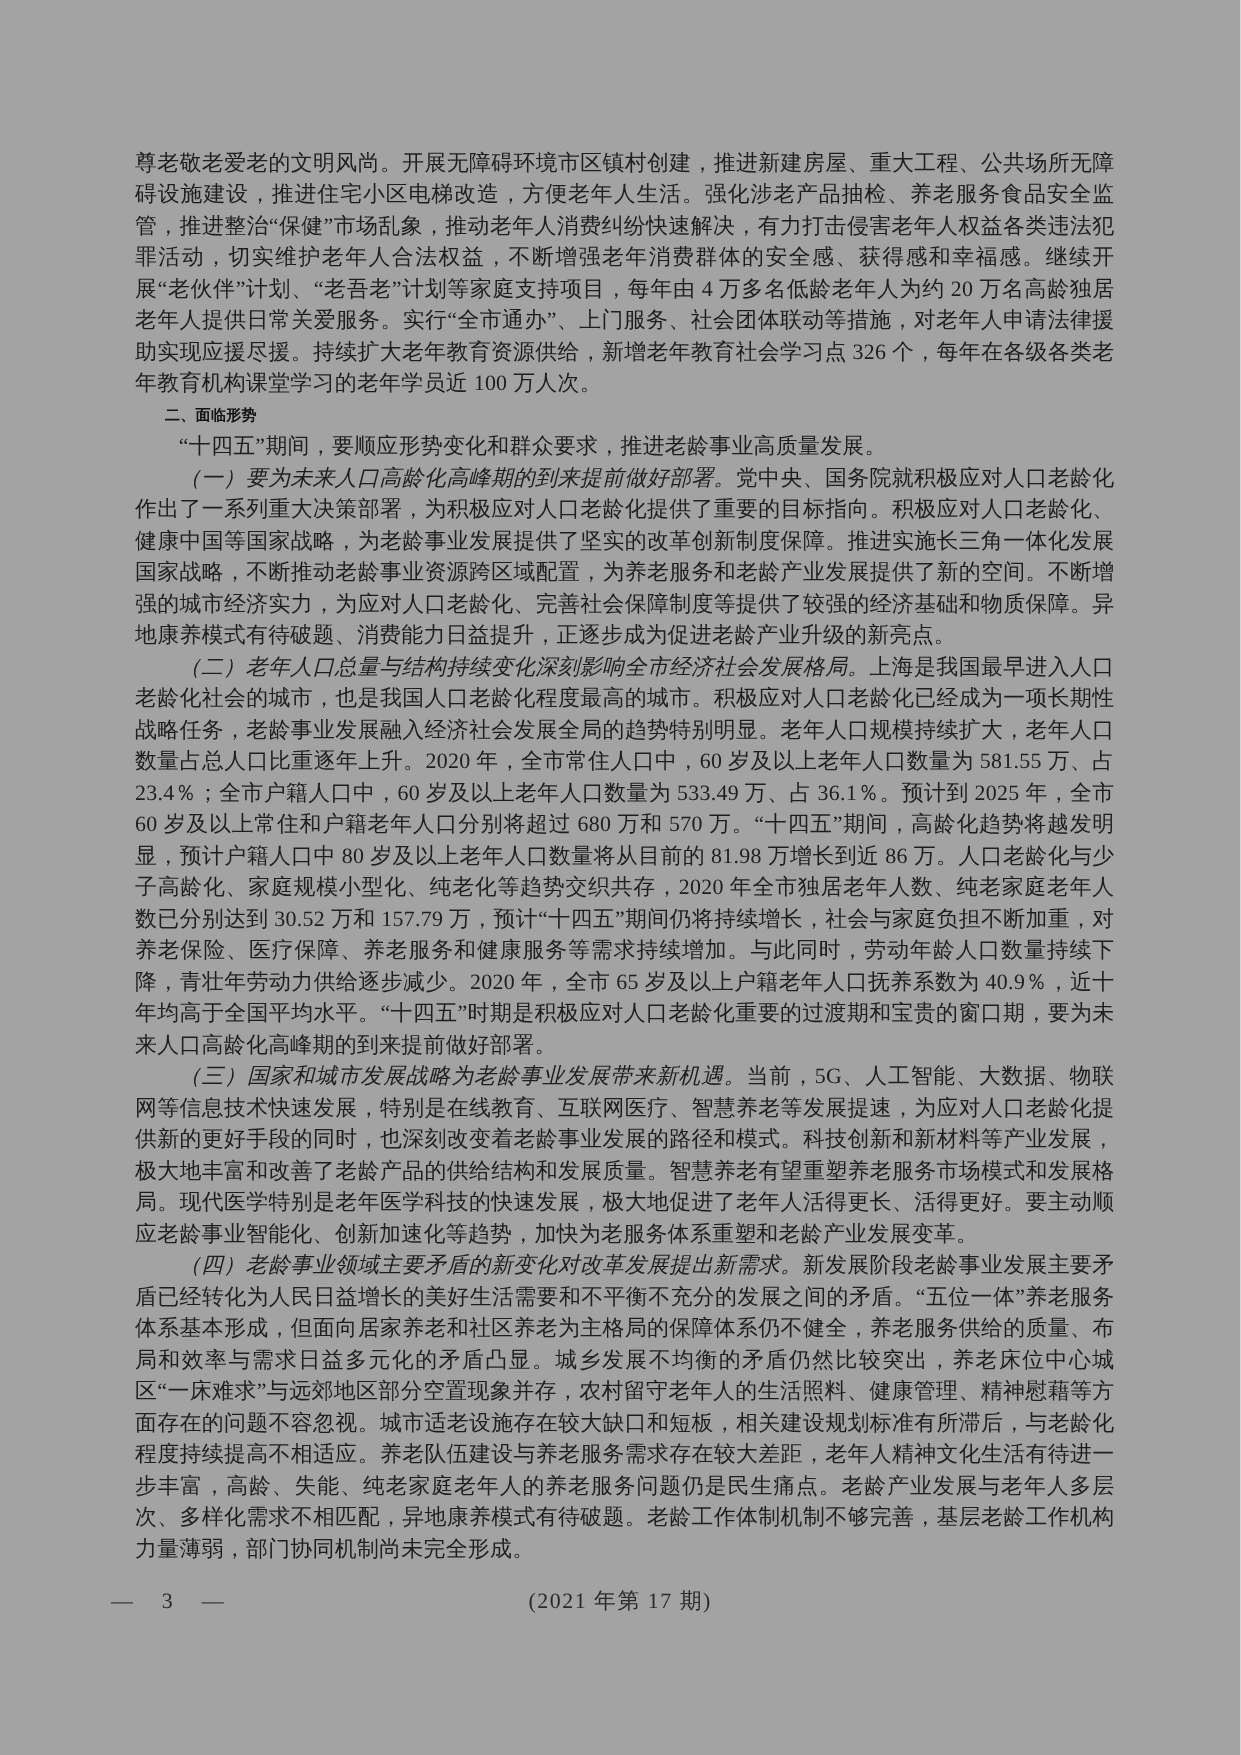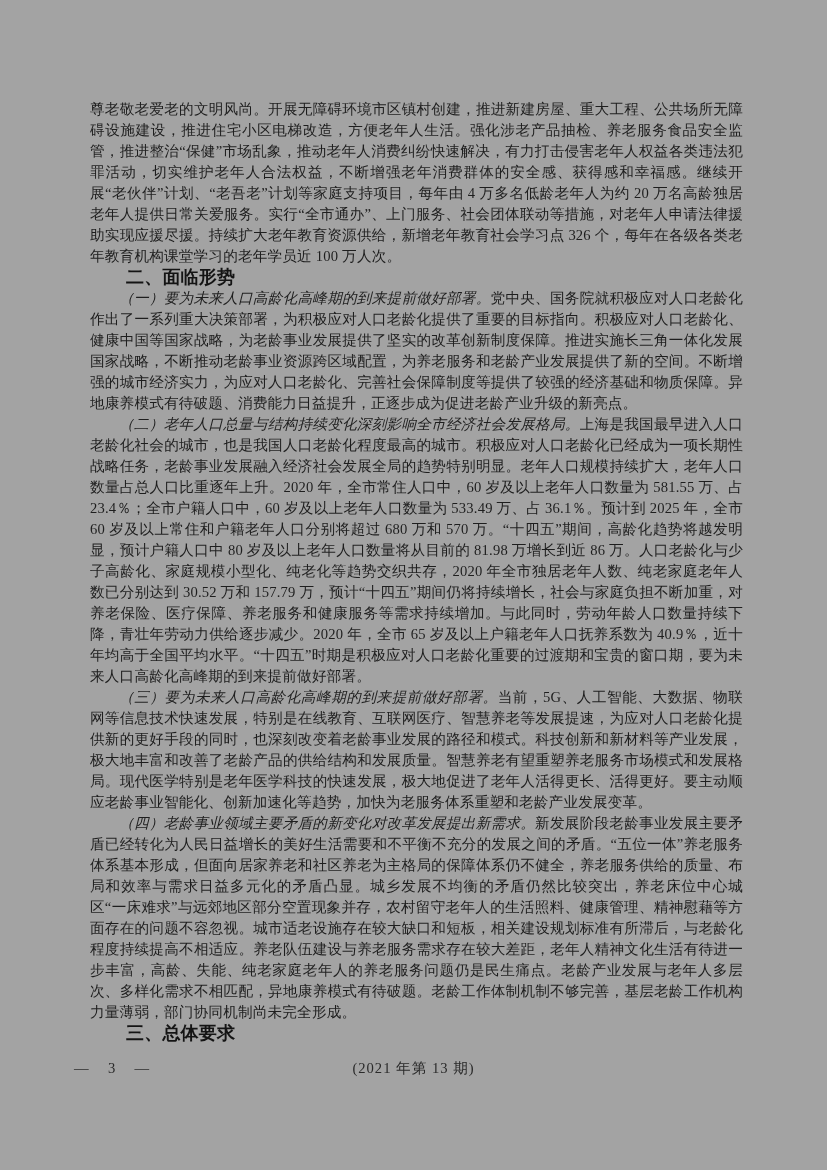--- a/index.html
+++ b/index.html
@@ -31,21 +31,21 @@
     margin: 0;
     text-indent: 2em;
   }
   .para.no-indent {
     text-indent: 0;
   }
   .heading {
     margin: 0;
     font-family: "Liberation Sans", "DejaVu Sans", sans-serif;
     font-weight: 700;
-    font-size: 18px;
+    font-size: 10px;
     line-height: 21px;
     text-indent: 2em;
     text-align: left;
     color: #141414;
   }
   .lead {
     font-style: italic;
   }
   .footer {
     position: absolute;
@@ -77,31 +77,31 @@
 <body>
 
 <div class="page">
 
   <div class="content">
 
     <p class="para no-indent">尊老敬老爱老的文明风尚。开展无障碍环境市区镇村创建，推进新建房屋、重大工程、公共场所无障碍设施建设，推进住宅小区电梯改造，方便老年人生活。强化涉老产品抽检、养老服务食品安全监管，推进整治“保健”市场乱象，推动老年人消费纠纷快速解决，有力打击侵害老年人权益各类违法犯罪活动，切实维护老年人合法权益，不断增强老年消费群体的安全感、获得感和幸福感。继续开展“老伙伴”计划、“老吾老”计划等家庭支持项目，每年由 4 万多名低龄老年人为约 20 万名高龄独居老年人提供日常关爱服务。实行“全市通办”、上门服务、社会团体联动等措施，对老年人申请法律援助实现应援尽援。持续扩大老年教育资源供给，新增老年教育社会学习点 326 个，每年在各级各类老年教育机构课堂学习的老年学员近 100 万人次。</p>
 
     <h2 class="heading">二、面临形势</h2>
 
+    <p class="para">“十四五”期间，要顺应形势变化和群众要求，推进老龄事业高质量发展。</p>
 
     <p class="para"><span class="lead">（一）要为未来人口高龄化高峰期的到来提前做好部署。</span><span>党中央、国务院就积极应对人口老龄化作出了一系列重大决策部署，为积极应对人口老龄化提供了重要的目标指向。积极应对人口老龄化、健康中国等国家战略，为老龄事业发展提供了坚实的改革创新制度保障。推进实施长三角一体化发展国家战略，不断推动老龄事业资源跨区域配置，为养老服务和老龄产业发展提供了新的空间。不断增强的城市经济实力，为应对人口老龄化、完善社会保障制度等提供了较强的经济基础和物质保障。异地康养模式有待破题、消费能力日益提升，正逐步成为促进老龄产业升级的新亮点。</span></p>
 
     <p class="para"><span class="lead">（二）老年人口总量与结构持续变化深刻影响全市经济社会发展格局。</span><span>上海是我国最早进入人口老龄化社会的城市，也是我国人口老龄化程度最高的城市。积极应对人口老龄化已经成为一项长期性战略任务，老龄事业发展融入经济社会发展全局的趋势特别明显。老年人口规模持续扩大，老年人口数量占总人口比重逐年上升。2020 年，全市常住人口中，60 岁及以上老年人口数量为 581.55 万、占 23.4％；全市户籍人口中，60 岁及以上老年人口数量为 533.49 万、占 36.1％。预计到 2025 年，全市 60 岁及以上常住和户籍老年人口分别将超过 680 万和 570 万。“十四五”期间，高龄化趋势将越发明显，预计户籍人口中 80 岁及以上老年人口数量将从目前的 81.98 万增长到近 86 万。人口老龄化与少子高龄化、家庭规模小型化、纯老化等趋势交织共存，2020 年全市独居老年人数、纯老家庭老年人数已分别达到 30.52 万和 157.79 万，预计“十四五”期间仍将持续增长，社会与家庭负担不断加重，对养老保险、医疗保障、养老服务和健康服务等需求持续增加。与此同时，劳动年龄人口数量持续下降，青壮年劳动力供给逐步减少。2020 年，全市 65 岁及以上户籍老年人口抚养系数为 40.9％，近十年均高于全国平均水平。“十四五”时期是积极应对人口老龄化重要的过渡期和宝贵的窗口期，要为未来人口高龄化高峰期的到来提前做好部署。</span></p>
 
-    <p class="para"><span class="lead">（三）要为未来人口高龄化高峰期的到来提前做好部署。</span><span>当前，5G、人工智能、大数据、物联网等信息技术快速发展，特别是在线教育、互联网医疗、智慧养老等发展提速，为应对人口老龄化提供新的更好手段的同时，也深刻改变着老龄事业发展的路径和模式。科技创新和新材料等产业发展，极大地丰富和改善了老龄产品的供给结构和发展质量。智慧养老有望重塑养老服务市场模式和发展格局。现代医学特别是老年医学科技的快速发展，极大地促进了老年人活得更长、活得更好。要主动顺应老龄事业智能化、创新加速化等趋势，加快为老服务体系重塑和老龄产业发展变革。</span></p>
+    <p class="para"><span class="lead">（三）国家和城市发展战略为老龄事业发展带来新机遇。</span><span>当前，5G、人工智能、大数据、物联网等信息技术快速发展，特别是在线教育、互联网医疗、智慧养老等发展提速，为应对人口老龄化提供新的更好手段的同时，也深刻改变着老龄事业发展的路径和模式。科技创新和新材料等产业发展，极大地丰富和改善了老龄产品的供给结构和发展质量。智慧养老有望重塑养老服务市场模式和发展格局。现代医学特别是老年医学科技的快速发展，极大地促进了老年人活得更长、活得更好。要主动顺应老龄事业智能化、创新加速化等趋势，加快为老服务体系重塑和老龄产业发展变革。</span></p>
 
     <p class="para"><span class="lead">（四）老龄事业领域主要矛盾的新变化对改革发展提出新需求。</span><span>新发展阶段老龄事业发展主要矛盾已经转化为人民日益增长的美好生活需要和不平衡不充分的发展之间的矛盾。“五位一体”养老服务体系基本形成，但面向居家养老和社区养老为主格局的保障体系仍不健全，养老服务供给的质量、布局和效率与需求日益多元化的矛盾凸显。城乡发展不均衡的矛盾仍然比较突出，养老床位中心城区“一床难求”与远郊地区部分空置现象并存，农村留守老年人的生活照料、健康管理、精神慰藉等方面存在的问题不容忽视。城市适老设施存在较大缺口和短板，相关建设规划标准有所滞后，与老龄化程度持续提高不相适应。养老队伍建设与养老服务需求存在较大差距，老年人精神文化生活有待进一步丰富，高龄、失能、纯老家庭老年人的养老服务问题仍是民生痛点。老龄产业发展与老年人多层次、多样化需求不相匹配，异地康养模式有待破题。老龄工作体制机制不够完善，基层老龄工作机构力量薄弱，部门协同机制尚未完全形成。</span></p>
 
-    <h2 class="heading">三、总体要求</h2>
 
   </div>
 
   <div class="footer">
     <span class="page-num">—  3  —</span>
-    <span class="issue">(2021 年第 13 期)</span>
+    <span class="issue">(2021 年第 17 期)</span>
   </div>
 
 </div>
 
 </body></html>

